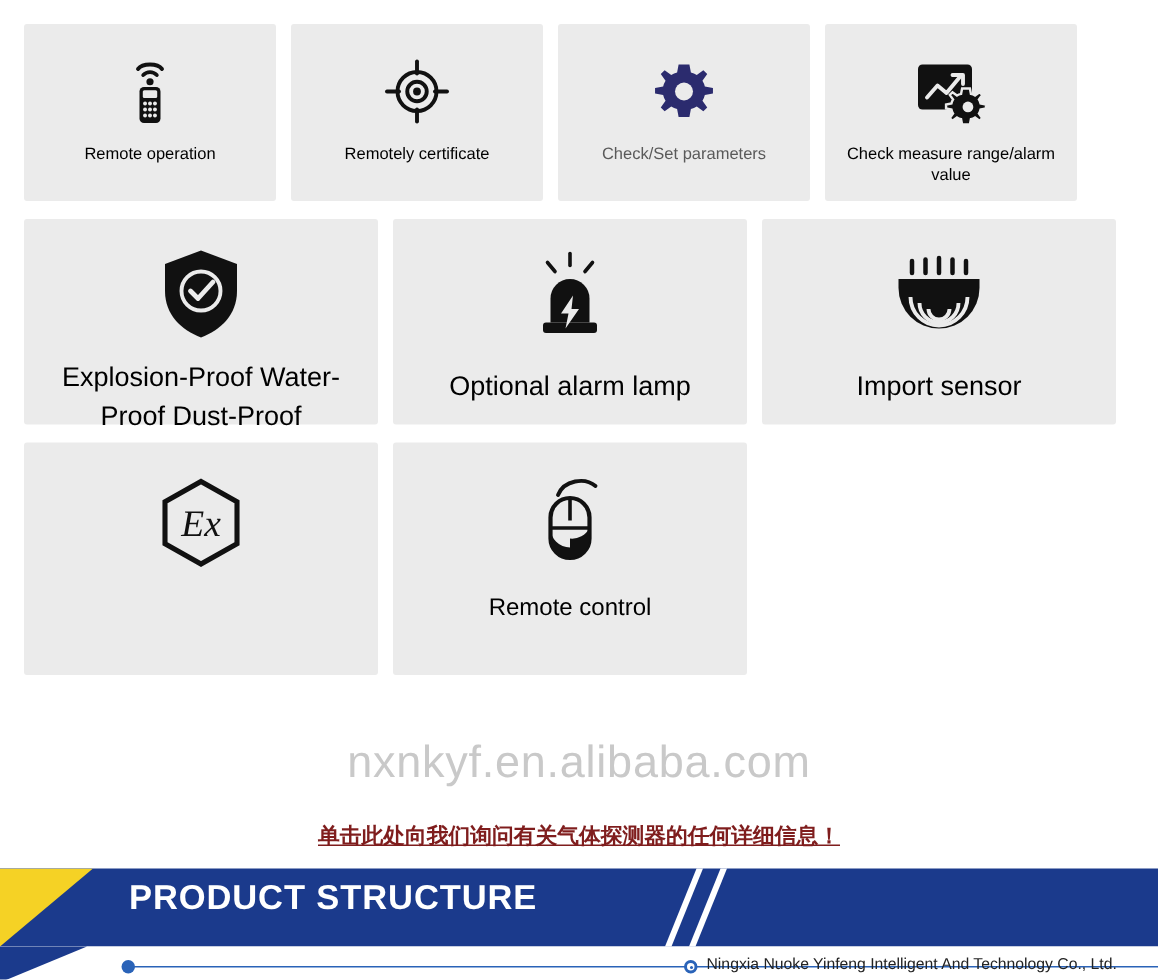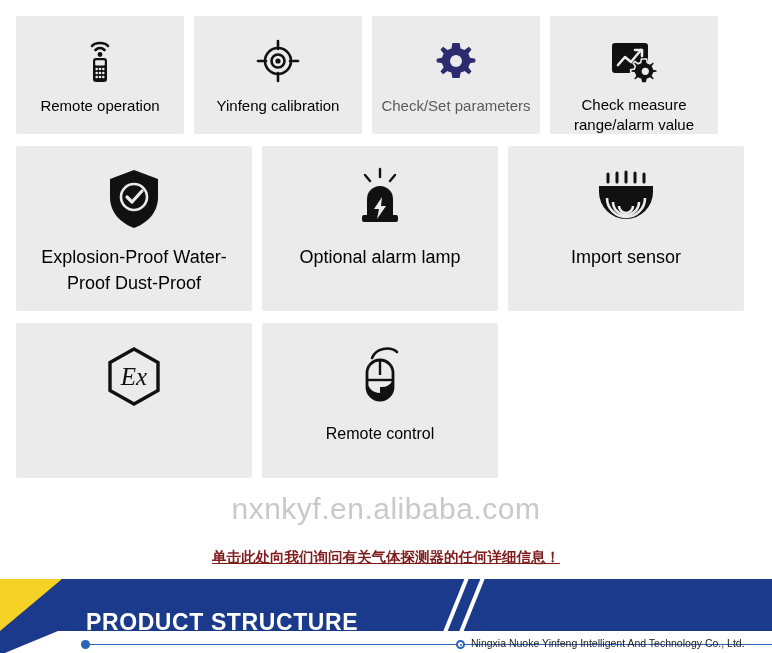--- a/index.html
+++ b/index.html
@@ -43,21 +43,21 @@
     box-sizing: border-box;
   }
 
   .row-1 .cell {
     width: 168px;
     height: 118px;
     padding-top: 20px;
   }
   .row-2 .cell {
     width: 236px;
-    height: 165px;
+    height: 137px;
     padding-top: 18px;
   }
   .row-3 .cell {
     width: 236px;
     height: 155px;
     padding-top: 18px;
   }
 
   .icon-wrap {
     display: flex;
@@ -67,21 +67,21 @@
   .row-1 .icon-wrap { height: 50px; }
   .row-2 .icon-wrap { height: 70px; }
   .row-3 .icon-wrap { height: 72px; }
 
   .cap {
     text-align: center;
     line-height: 1.3;
     margin-top: 10px;
     padding: 0 6px;
   }
-  .row-1 .cap { font-size: 15px; }
+  .row-1 .cap { font-size: 11px; }
   .row-2 .cap { font-size: 18px; line-height: 1.45; }
   .row-3 .cap { font-size: 16px; line-height: 1.35; }
 
   .cap-gray { color: #5a5a5a; }
 
   
   .watermark {
     position: absolute;
     left: 0;
     right: 0;
@@ -133,21 +133,21 @@
     height: 78px;
     background: #ffffff;
     top: -13px;
     transform: rotate(22deg);
   }
   .sl1 { left: 454px; }
   .sl2 { left: 470px; }
   .banner-title {
     position: absolute;
     left: 86px;
-    top: 30px;
+    top: 6px;
     color: #ffffff;
     font-size: 23px;
     font-weight: bold;
     letter-spacing: .6px;
   }
 
   
   .footer {
     position: absolute;
     left: 0;
@@ -240,21 +240,21 @@
         <svg width="48" height="48" viewBox="0 0 48 48">
           <circle cx="24" cy="24" r="13" fill="none" stroke="#111" stroke-width="2.6"></circle>
           <circle cx="24" cy="24" r="6.5" fill="none" stroke="#111" stroke-width="2.6"></circle>
           <circle cx="24" cy="24" r="2.6" fill="#111"></circle>
           <line x1="24" y1="4" x2="24" y2="12" stroke="#111" stroke-width="2.6" stroke-linecap="round"></line>
           <line x1="24" y1="36" x2="24" y2="44" stroke="#111" stroke-width="2.6" stroke-linecap="round"></line>
           <line x1="4" y1="24" x2="12" y2="24" stroke="#111" stroke-width="2.6" stroke-linecap="round"></line>
           <line x1="36" y1="24" x2="44" y2="24" stroke="#111" stroke-width="2.6" stroke-linecap="round"></line>
         </svg>
       </div>
-      <div class="cap">Yinfeng calibration</div>
+      <div class="cap">Remotely certificate</div>
     </div>
 
     <div class="cell">
       <div class="icon-wrap">
         <svg width="48" height="48" viewBox="0 0 48 48">
           <path d="M24 6 l3.6 0 1 5.4 a13 13 0 0 1 3.9 1.6 l4.4-3.2 2.6 2.6 -3.2 4.4 a13 13 0 0 1 1.6 3.9 l5.4 1 0 3.6 -5.4 1 a13 13 0 0 1-1.6 3.9 l3.2 4.4 -2.6 2.6 -4.4-3.2 a13 13 0 0 1-3.9 1.6 l-1 5.4 -3.6 0 -3.6 0 -1-5.4 a13 13 0 0 1-3.9-1.6 l-4.4 3.2 -2.6-2.6 3.2-4.4 a13 13 0 0 1-1.6-3.9 l-5.4-1 0-3.6 5.4-1 a13 13 0 0 1 1.6-3.9 l-3.2-4.4 2.6-2.6 4.4 3.2 a13 13 0 0 1 3.9-1.6 l1-5.4 z" fill="#2b2b6e"></path>
           <circle cx="24" cy="24" r="6" fill="#ebebeb"></circle>
         </svg>
       </div>
       <div class="cap cap-gray">Check/Set parameters</div>

